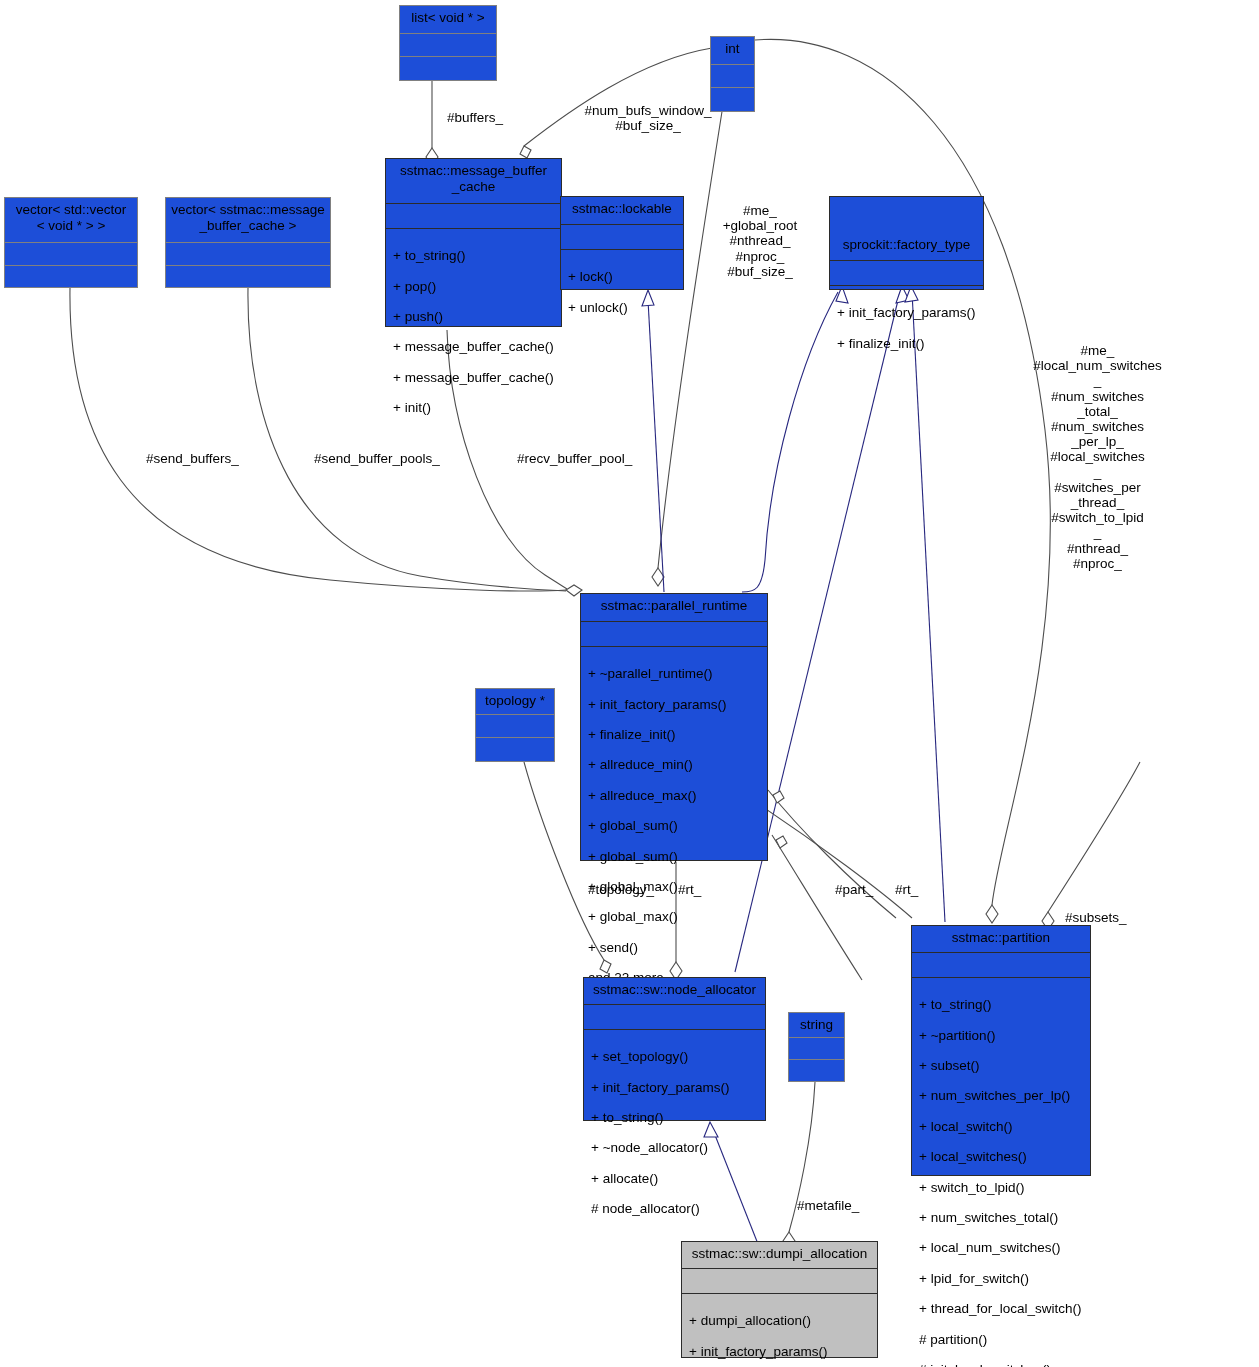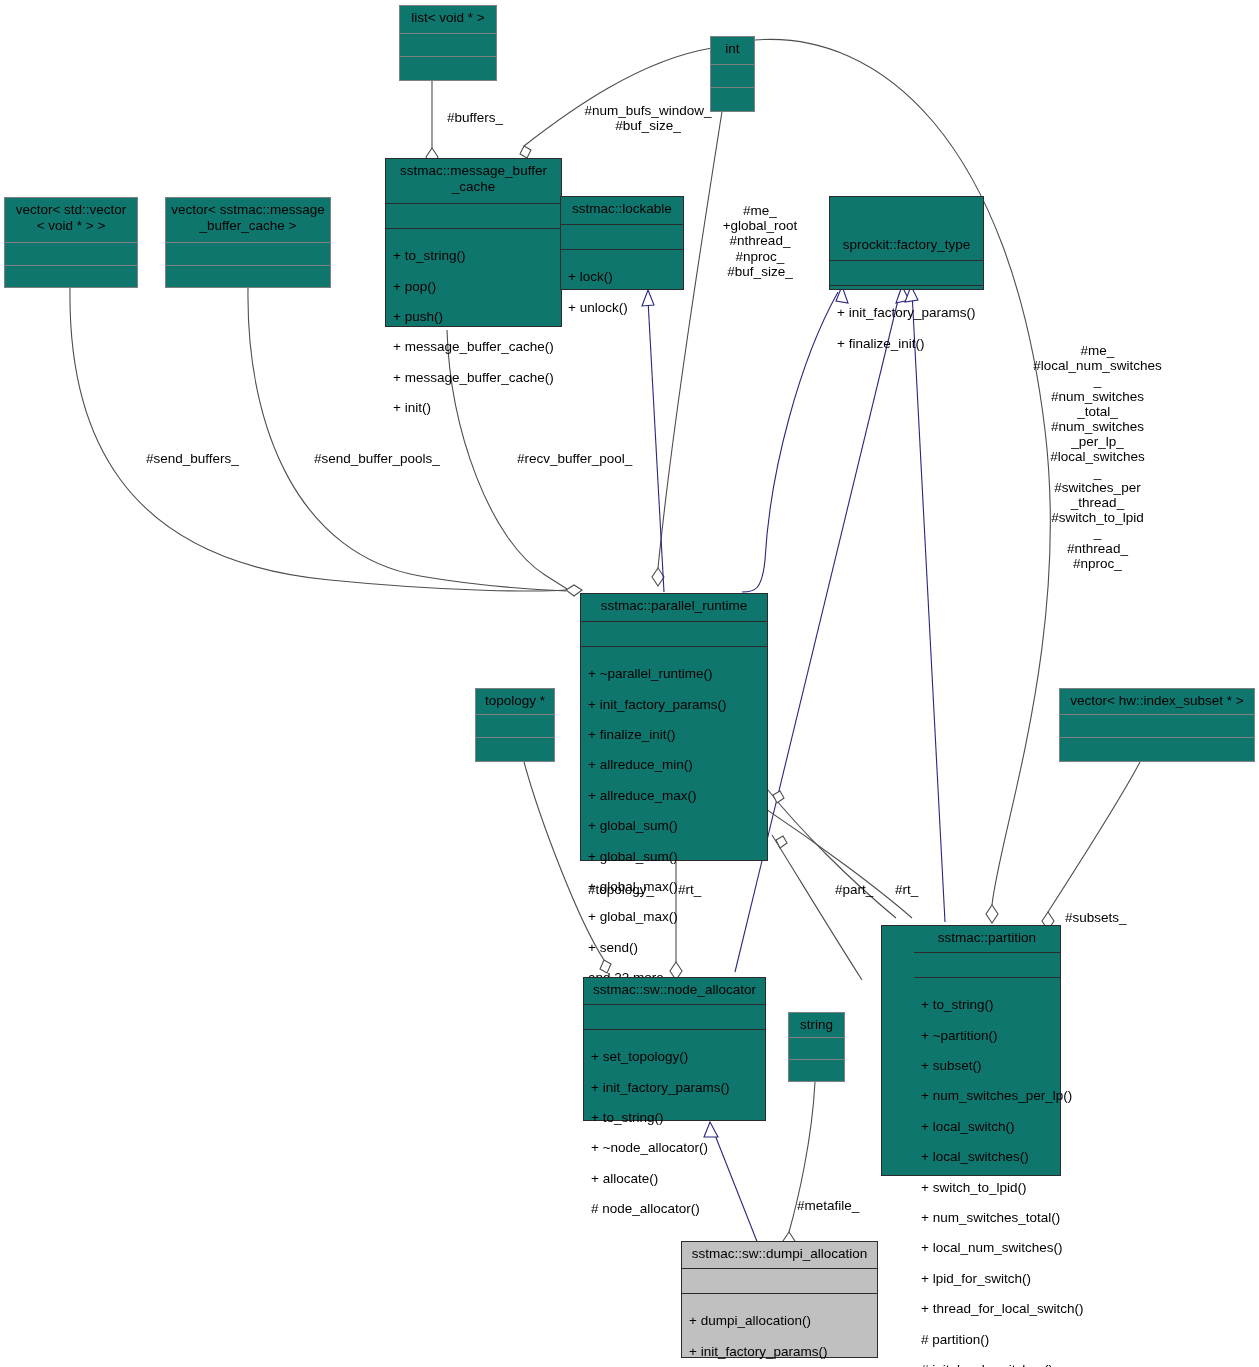--- a/index.html
+++ b/index.html
@@ -11,21 +11,21 @@
     position:relative;
     width:1259px;
     height:1367px;
     overflow:hidden;
     background:#ffffff;
   }
   
   .node{
     position:absolute;
     box-sizing:border-box;
-    background:#0f766e;
+    background:#1d4ed8;
     border:1px solid #808080;
     z-index:5;
   }
   .node.strong{ border:1px solid #2b2b2b; }
   .node.filled{ background:#c0c0c0; }
   .node .title{
     box-sizing:border-box;
     text-align:center;
     font-size:13.5px;
     line-height:16px;
@@ -228,44 +228,37 @@
   </div>
 
   <div class="node" style="left:475px; top:688px; width:80px; height:74px;">
     <div class="title" style="height:25px;">topology *</div>
     <div class="sep"></div>
     <div class="attrs" style="height:22px;"></div>
     <div class="sep"></div>
     <div class="ops" style="height:23px;"></div>
   </div>
 
-  <div class="node" style="left:1059px; top:688px; width:196px; height:74px;">
-    <div class="title" style="height:25px;">vector&lt; hw::index_subset * &gt;</div>
-    <div class="sep"></div>
-    <div class="attrs" style="height:22px;"></div>
-    <div class="sep"></div>
-    <div class="ops" style="height:23px;"></div>
-  </div>
 
   <div class="node strong" style="left:583px; top:977px; width:183px; height:144px;">
     <div class="title" style="height:26px;">sstmac::sw::node_allocator</div>
     <div class="sep"></div>
     <div class="attrs" style="height:24px;"></div>
     <div class="sep"></div>
     <div class="ops">
       <div>+ set_topology()</div>
       <div>+ init_factory_params()</div>
       <div>+ to_string()</div>
       <div>+ ~node_allocator()</div>
       <div>+ allocate()</div>
       <div># node_allocator()</div>
     </div>
   </div>
 
-  <div class="node strong" style="left:881px; top:925px; width:180px; height:251px;padding-left:32px;">
+  <div class="node strong" style="left:911px; top:925px; width:180px; height:251px;">
     <div class="title" style="height:26px;">sstmac::partition</div>
     <div class="sep"></div>
     <div class="attrs" style="height:24px;"></div>
     <div class="sep"></div>
     <div class="ops">
       <div>+ to_string()</div>
       <div>+ ~partition()</div>
       <div>+ subset()</div>
       <div>+ num_switches_per_lp()</div>
       <div>+ local_switch()</div>

